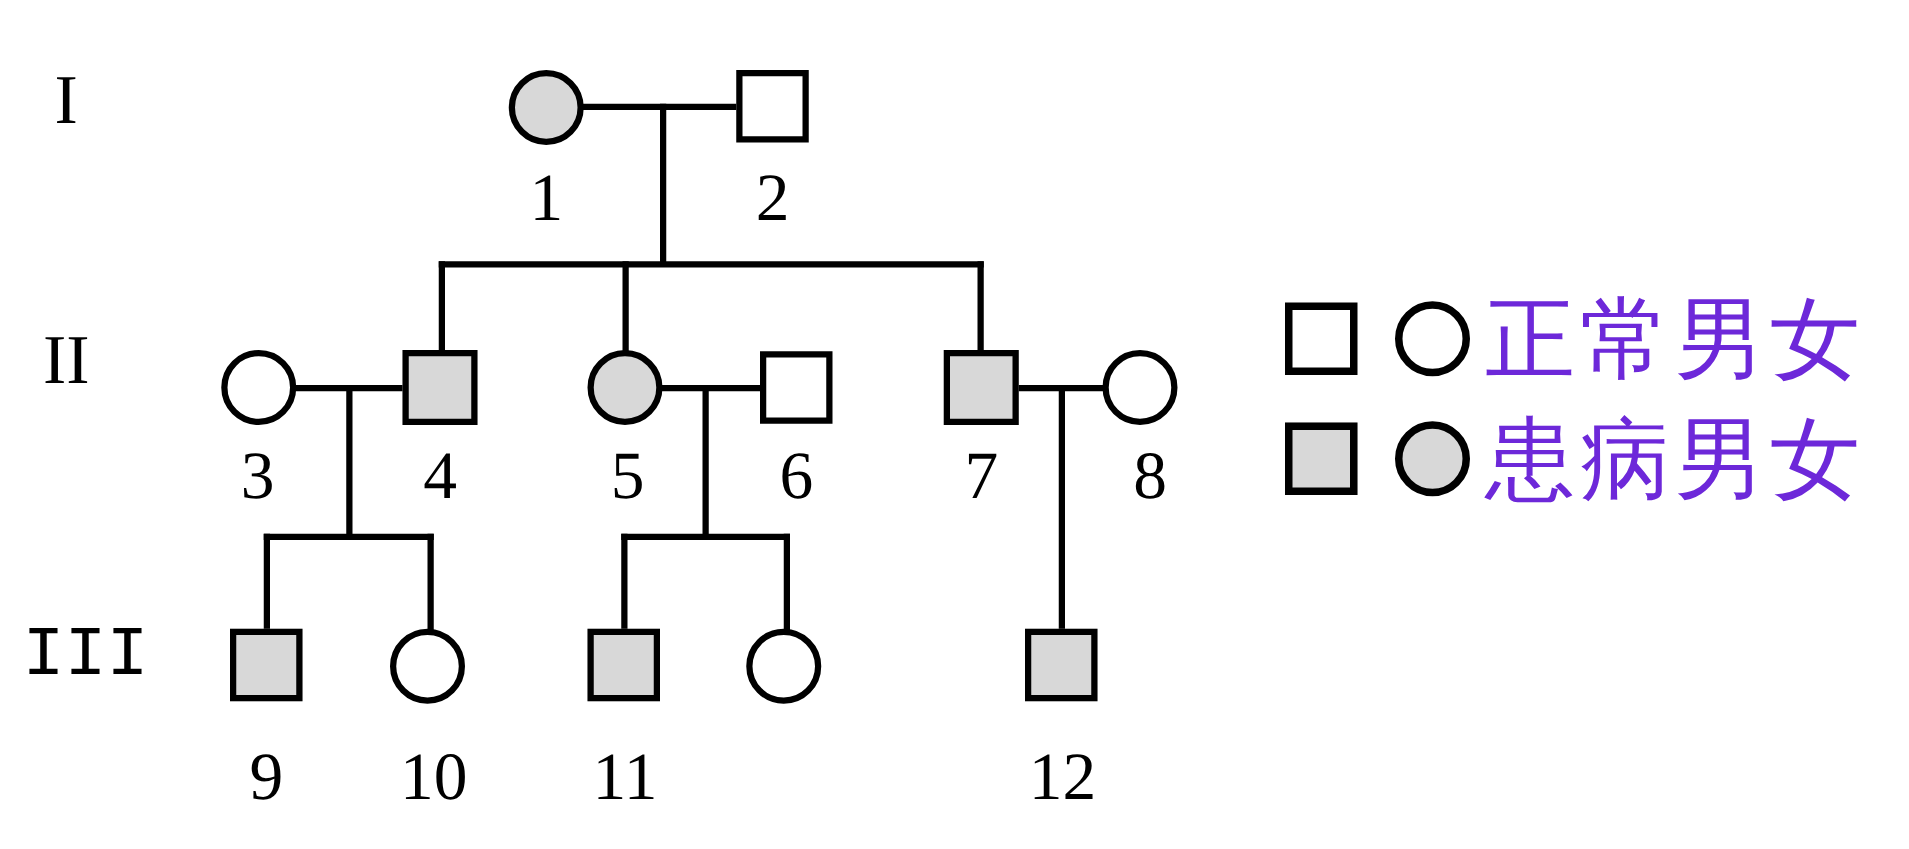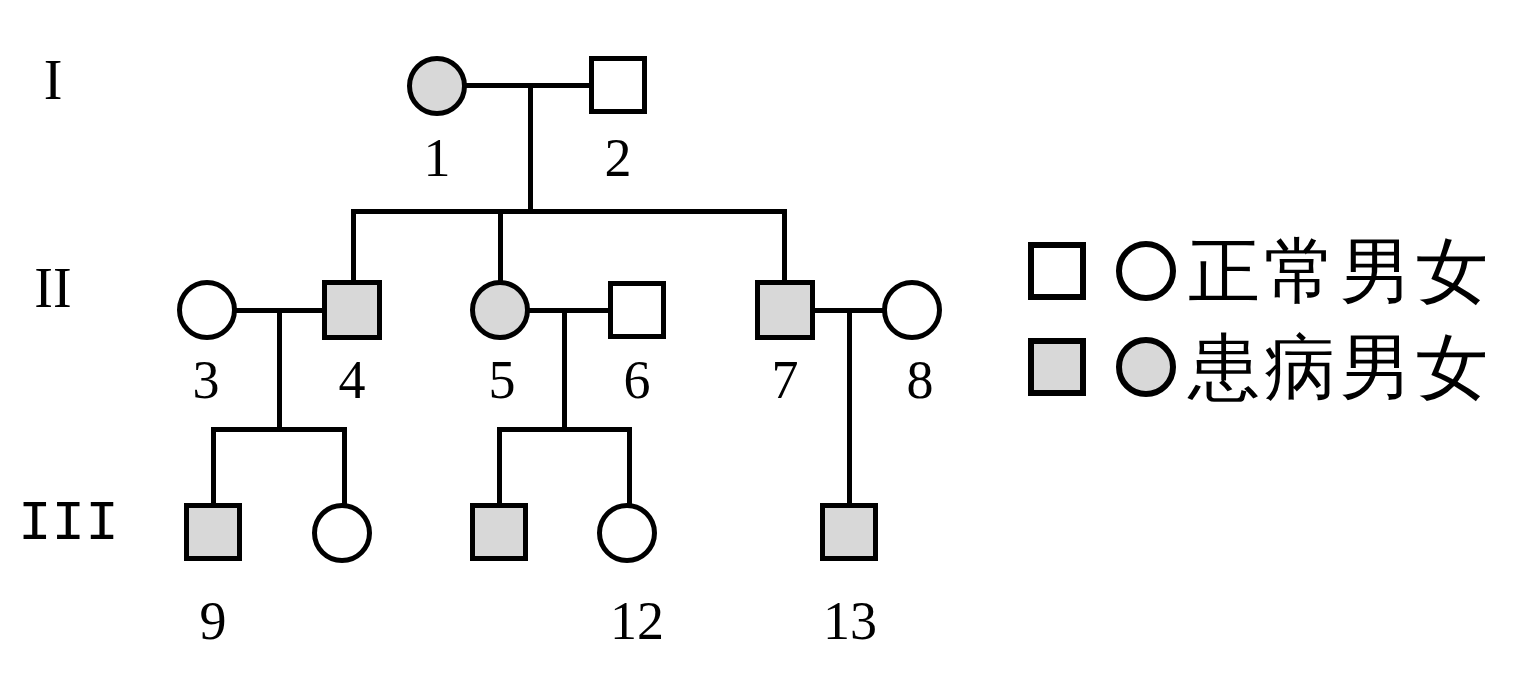--- a/index.html
+++ b/index.html
@@ -90,21 +90,21 @@
     top: 13px;
   }
   .legend-sq.affected, .legend-ci.affected { background: #d8d8d8; }
   .legend-text {
     position: absolute;
     left: 168px;
     top: 0px;
     font-family: "DejaVu Serif", "Liberation Serif", serif;
     font-size: 72px;
     line-height: 86px;
-    color: #000000;
+    color: #6d28d9;
     letter-spacing: 4px;
     white-space: nowrap;
   }
 </style>
 </head>
 <body>
 
 <div id="stage">
 
   <div class="gen-label" style="left:18px; top:52px; width:70px;">I</div>
@@ -157,22 +157,23 @@
   <div class="line v" style="left:497px; top:427px; height:78px;"></div>
   <div class="line v" style="left:627px; top:427px; height:78px;"></div>
 
   <div class="sym square affected" style="left:184px; top:503px; width:58px; height:58px;"></div>
   <div class="sym circle" style="left:312px; top:503px; width:60px; height:60px;"></div>
   <div class="sym square affected" style="left:470px; top:503px; width:58px; height:58px;"></div>
   <div class="sym circle" style="left:597px; top:503px; width:60px; height:60px;"></div>
   <div class="sym square affected" style="left:820px; top:503px; width:58px; height:58px;"></div>
 
   <div class="idnum" style="left:183px; top:594px; width:60px;">9</div>
-  <div class="idnum" style="left:597px; top:594px; width:80px;">12</div>
-  <div class="idnum" style="left:810px; top:594px; width:80px;">13</div>
+  <div class="idnum" style="left:307px; top:594px; width:80px;">10</div>
+  <div class="idnum" style="left:460px; top:594px; width:80px;">11</div>
+  <div class="idnum" style="left:810px; top:594px; width:80px;">12</div>
 
   <div id="legend">
 
     <div class="legend-row">
       <div class="legend-sq"></div>
       <div class="legend-ci"></div>
       <div class="legend-text">正常男女</div>
     </div>
 
     <div class="legend-row">

